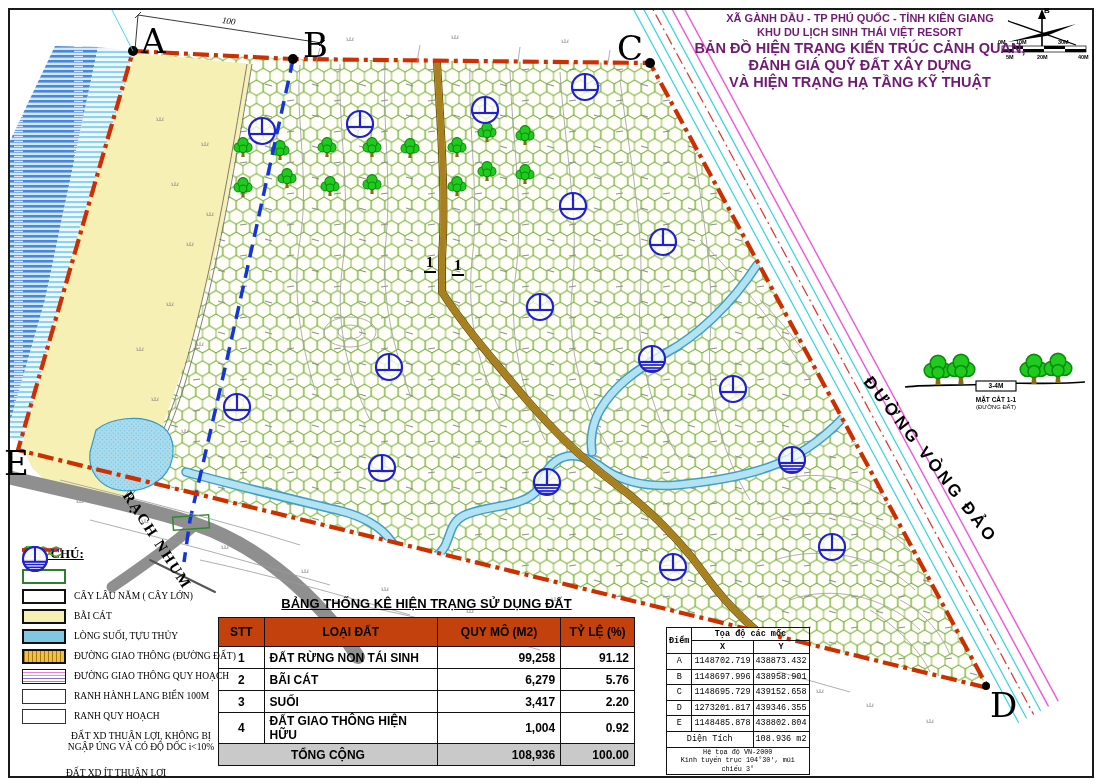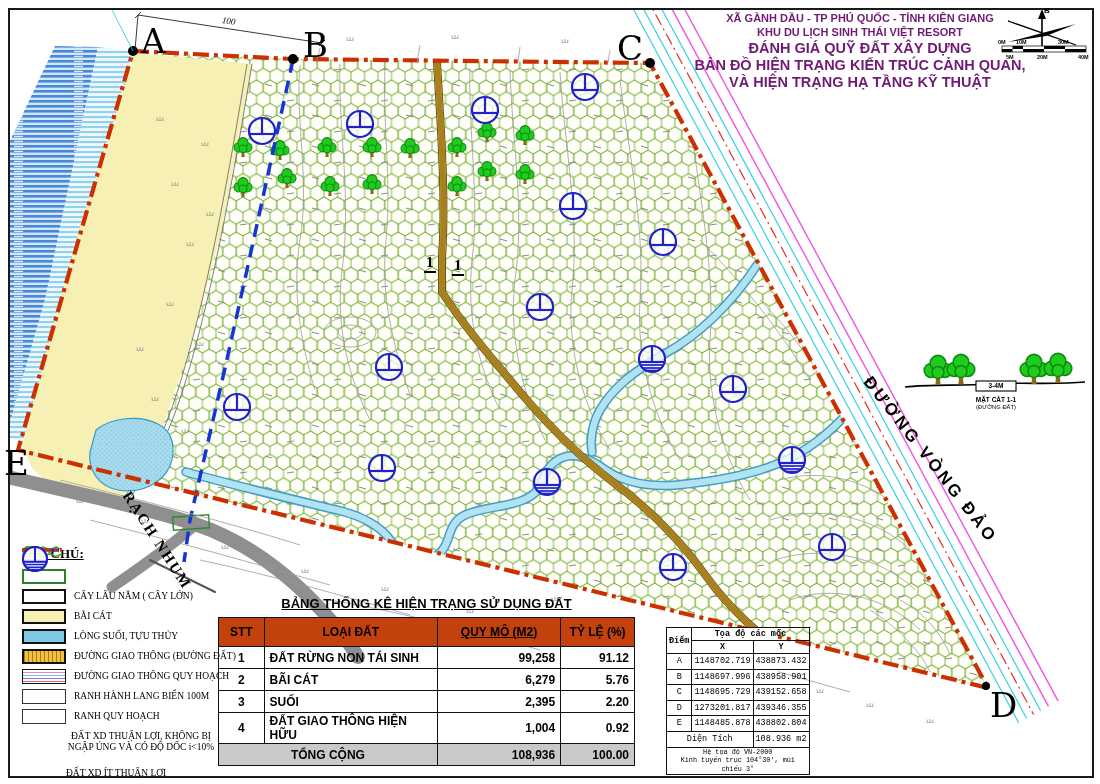--- a/index.html
+++ b/index.html
@@ -314,22 +314,22 @@
       <rect x="976" y="381" width="40" height="10" fill="#fff" stroke="#000" stroke-width="1.1"></rect>
     </g>
   </g>
 </svg>
 
 <div class="frame"></div>
 
 <div class="title-block">
   <div class="t-sm">XÃ GÀNH DẦU - TP PHÚ QUỐC - TỈNH KIÊN GIANG</div>
   <div class="t-sm">KHU DU LỊCH SINH THÁI VIỆT RESORT</div>
+  <div class="t-lg">BẢN ĐỒ HIỆN TRẠNG KIẾN TRÚC CẢNH QUAN,</div>
   <div class="t-lg">ĐÁNH GIÁ QUỸ ĐẤT XÂY DỰNG</div>
-  <div class="t-lg">BẢN ĐỒ HIỆN TRẠNG KIẾN TRÚC CẢNH QUAN,</div>
   <div class="t-lg">VÀ HIỆN TRẠNG HẠ TẦNG KỸ THUẬT</div>
 </div>
 
 <span class="north-b">B</span>
 <span class="scale-lab" style="left:998px;top:39px;">0M</span>
 <span class="scale-lab" style="left:1016px;top:39px;">10M</span>
 <span class="scale-lab" style="left:1058px;top:39px;">30M</span>
 <span class="scale-lab" style="left:1006px;top:54px;">5M</span>
 <span class="scale-lab" style="left:1037px;top:54px;">20M</span>
 <span class="scale-lab" style="left:1078px;top:54px;">40M</span>
@@ -432,41 +432,41 @@
   </div>
 </div>
 
 <div class="stats">
   <div class="stats-title">BẢNG THỐNG KÊ HIỆN TRẠNG SỬ DỤNG ĐẤT</div>
   <table>
     <thead>
       <tr>
         <th style="width:37px;">STT</th>
         <th style="width:186px;">LOẠI ĐẤT</th>
-        <th style="width:126px;text-decoration:underline;">QUY MÔ (M2)</th>
+        <th style="width:126px;">QUY MÔ (M2)</th>
         <th style="width:68px;">TỶ LỆ (%)</th>
       </tr>
     </thead>
     <tbody>
       <tr>
         <td class="ctr">1</td>
         <td>ĐẤT RỪNG NON TÁI SINH</td>
         <td class="num">99,258</td>
         <td class="num">91.12</td>
       </tr>
       <tr>
         <td class="ctr">2</td>
         <td>BÃI CÁT</td>
         <td class="num">6,279</td>
         <td class="num">5.76</td>
       </tr>
       <tr>
         <td class="ctr">3</td>
         <td>SUỐI</td>
-        <td class="num">2,395</td>
+        <td class="num">3,417</td>
         <td class="num">2.20</td>
       </tr>
       <tr>
         <td class="ctr">4</td>
         <td>ĐẤT GIAO THÔNG HIỆN HỮU</td>
         <td class="num">1,004</td>
         <td class="num">0.92</td>
       </tr>
       <tr class="total">
         <td colspan="2" class="ctr">TỔNG CỘNG</td>

